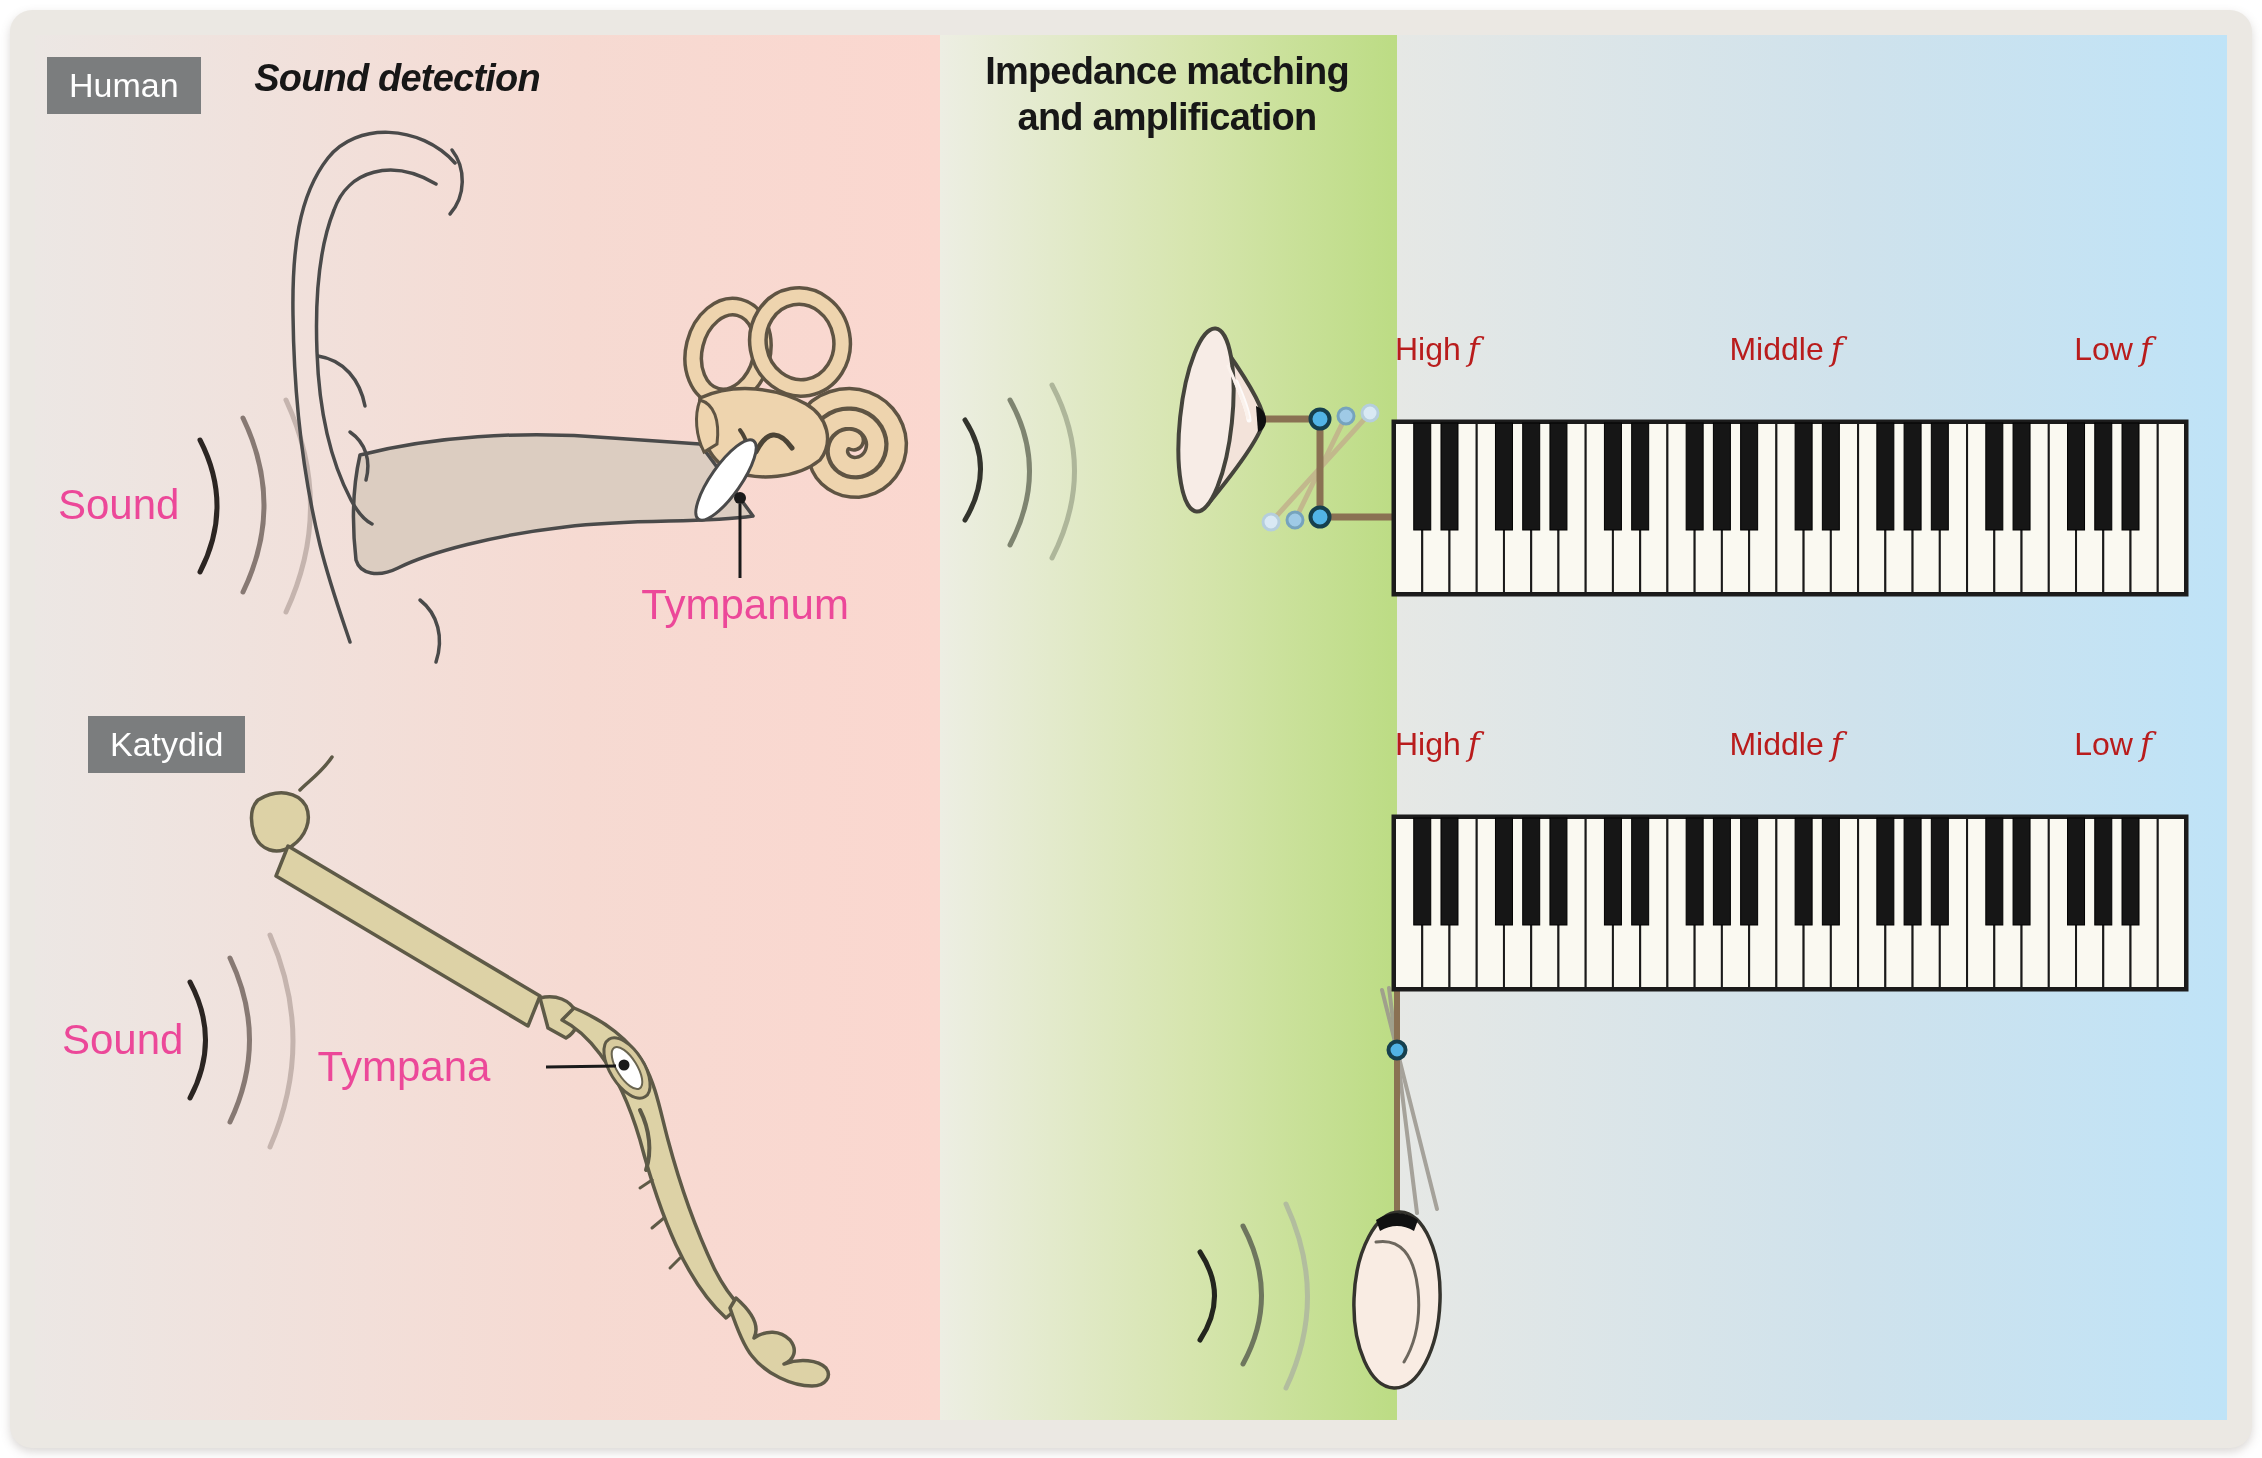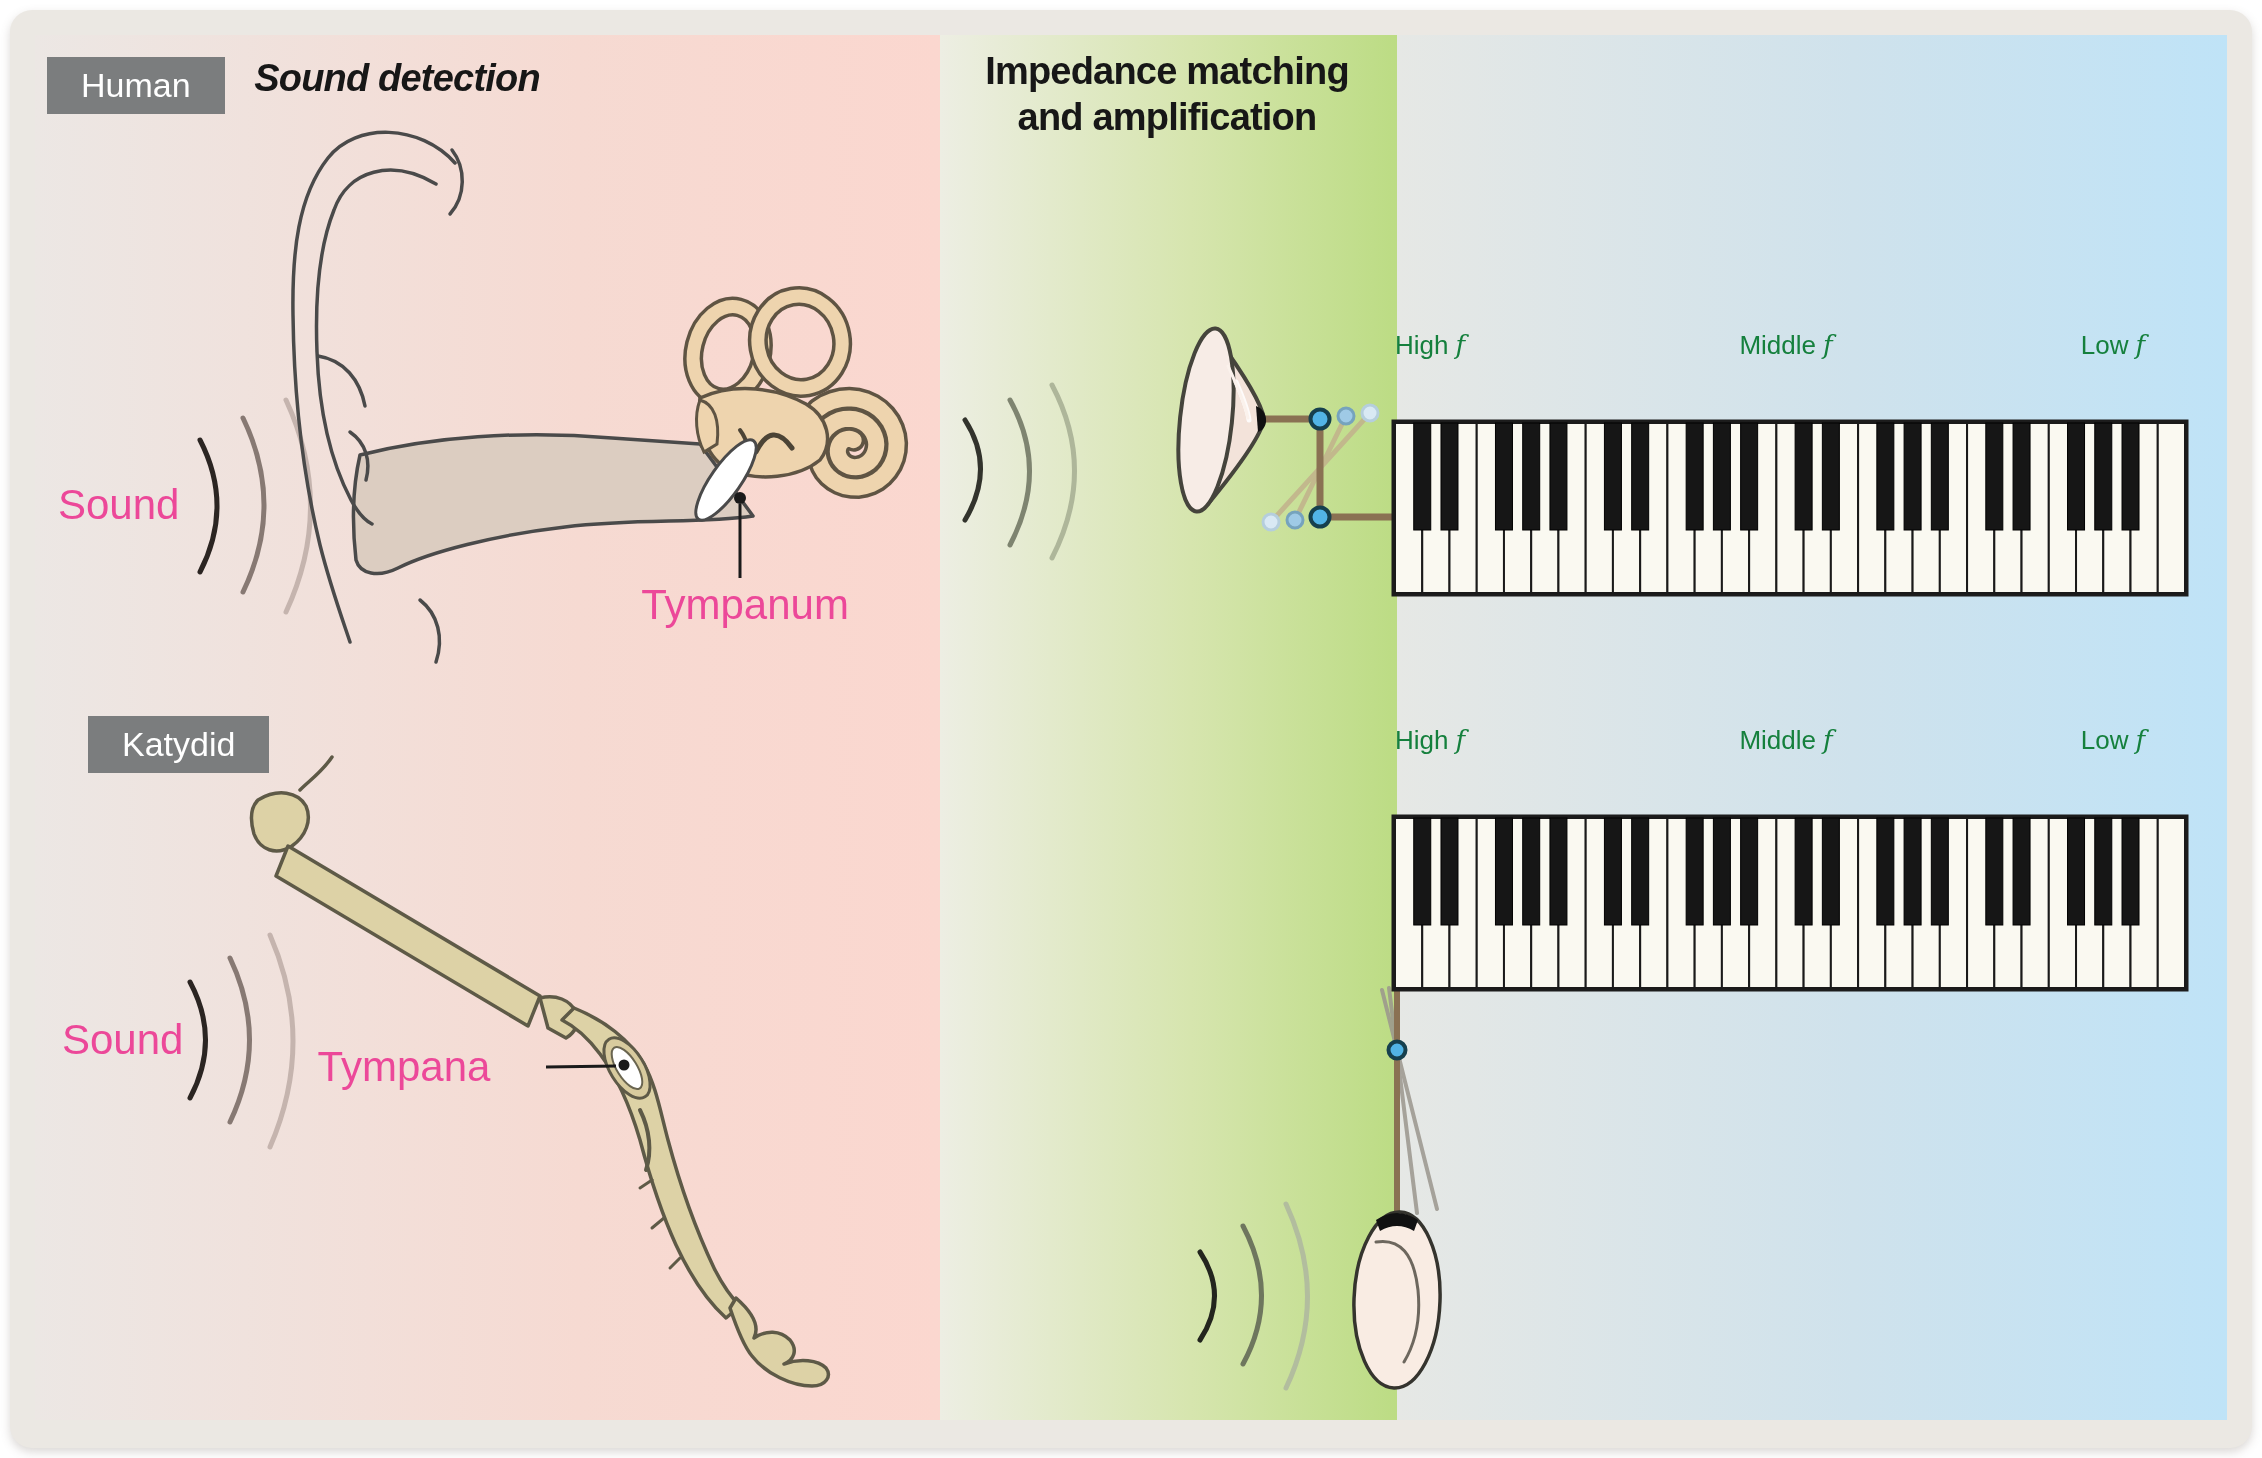--- a/index.html
+++ b/index.html
@@ -8,23 +8,23 @@
   .abs{position:absolute;}
   #frame{left:10px;top:10px;width:2242px;height:1438px;background:#ebe8e3;border-radius:22px;
          box-shadow:0 4px 10px rgba(110,100,90,.25);}
   .panel{top:35px;height:1385px;}
   #panel-pink{left:35px;width:905px;background:linear-gradient(to right,#ece7e4 0%,#f6dad2 60%,#fbd7cf 100%);}
   #panel-green{left:940px;width:457px;background:linear-gradient(to right,#edeee3 0%,#d6e5ae 55%,#bcdc84 100%);}
   #panel-blue{left:1397px;width:830px;background:linear-gradient(to right,#e6e8e5 0%,#cfe2ec 55%,#bfe3f7 100%);}
   svg{position:absolute;left:0;top:0;}
   .header{font-size:38px;font-weight:700;color:#171717;letter-spacing:-.8px;white-space:nowrap;
           transform:translateX(-50%);}
-  .badge{background:#7b7d7e;color:#ffffff;font-size:34px;padding:9px 34px;white-space:nowrap;}
+  .badge{background:#7b7d7e;color:#ffffff;font-size:34px;padding:9px 22px;white-space:nowrap;}
   .lbl{font-size:42px;color:#ec4899;white-space:nowrap;}
-  .kblbl{font-size:26px;color:#15803d;white-space:nowrap;}
+  .kblbl{font-size:32px;color:#b91c1c;white-space:nowrap;}
   .kblbl .fsym{font-family:"DejaVu Serif","Liberation Serif",serif;font-style:italic;padding-left:7px;}
   .center{transform:translateX(-50%);}
   .rightal{text-align:center;}
 </style>
 </head>
 <body>
 
 <div id="stage">
   <div id="frame" class="abs"></div>
 

